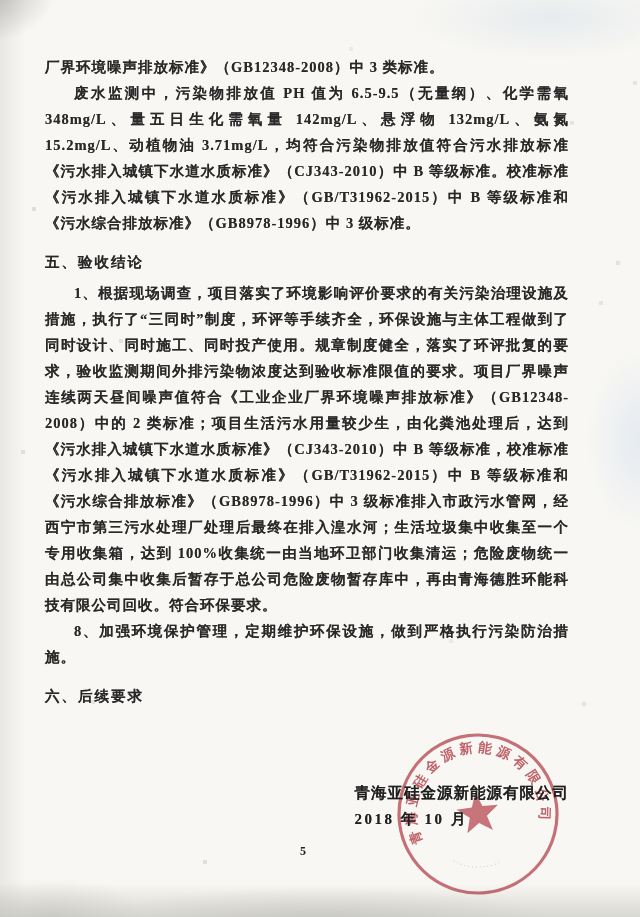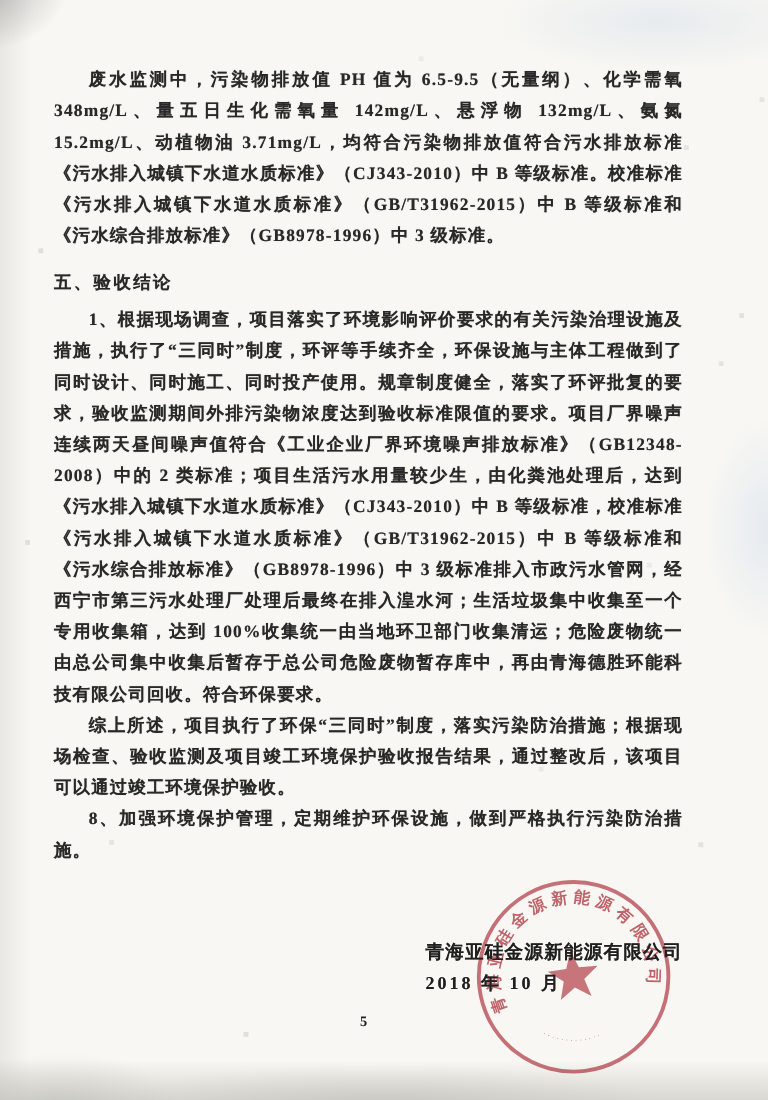--- a/index.html
+++ b/index.html
@@ -57,25 +57,26 @@
     font-size:12px; font-weight:bold; color:#222;
   }
 </style>
 </head>
 <body>
 
 <div class="page">
   <div class="noise"></div>
 
   <main class="doc">
+      <p class="continuation">厂界环境噪声排放标准》（GB12348-2008）中 3 类标准。</p>
       <p class="body">废水监测中，污染物排放值 PH 值为 6.5-9.5（无量纲）、化学需氧 348mg/L、量五日生化需氧量 142mg/L、悬浮物 132mg/L、氨氮 15.2mg/L、动植物油 3.71mg/L，均符合污染物排放值符合污水排放标准《污水排入城镇下水道水质标准》（CJ343-2010）中 B 等级标准。校准标准《污水排入城镇下水道水质标准》（GB/T31962-2015）中 B 等级标准和《污水综合排放标准》（GB8978-1996）中 3 级标准。</p>
       <p class="heading">五、验收结论</p>
       <p class="body">1、根据现场调查，项目落实了环境影响评价要求的有关污染治理设施及措施，执行了“三同时”制度，环评等手续齐全，环保设施与主体工程做到了同时设计、同时施工、同时投产使用。规章制度健全，落实了环评批复的要求，验收监测期间外排污染物浓度达到验收标准限值的要求。项目厂界噪声连续两天昼间噪声值符合《工业企业厂界环境噪声排放标准》（GB12348-2008）中的 2 类标准；项目生活污水用量较少生，由化粪池处理后，达到《污水排入城镇下水道水质标准》（CJ343-2010）中 B 等级标准，校准标准《污水排入城镇下水道水质标准》（GB/T31962-2015）中 B 等级标准和《污水综合排放标准》（GB8978-1996）中 3 级标准排入市政污水管网，经西宁市第三污水处理厂处理后最终在排入湟水河；生活垃圾集中收集至一个专用收集箱，达到 100%收集统一由当地环卫部门收集清运；危险废物统一由总公司集中收集后暂存于总公司危险废物暂存库中，再由青海德胜环能科技有限公司回收。符合环保要求。</p>
-      <p class="body">综上所述，项目执行了环保“三同时”制度，落实污染防治措施；根据现场检查、验收监测及项目竣工环境保护验收报告结果，通过整改后，该项目可以通过竣工环境保护验收。</p>
       <p class="body">8、加强环境保护管理，定期维护环保设施，做到严格执行污染防治措施。</p>
+      <p class="heading">六、后续要求</p>
     </main>
 
   <svg class="seal" width="176" height="170" viewBox="0 0 176 170" aria-hidden="true">
     <circle class="seal-stroke" cx="88" cy="85" r="79"></circle>
     <path id="sealArcTop" d="M 29.7 106.2 A 62 62 0 1 1 146.3 106.2" fill="none"></path>
     <path id="sealArcBottom" d="M 56.5 130.1 A 55 55 0 0 0 119.5 130.1" fill="none"></path>
     <text class="seal-text">
       <textPath href="#sealArcTop">青海亚硅金源新能源有限公司</textPath>
     </text>
     <polygon class="seal-star" points="88,63 93.3,77.7 108.9,78.2 96.6,87.8 100.9,102.8 88,94 75.1,102.8 79.4,87.8 67.1,78.2 82.7,77.7"></polygon>

